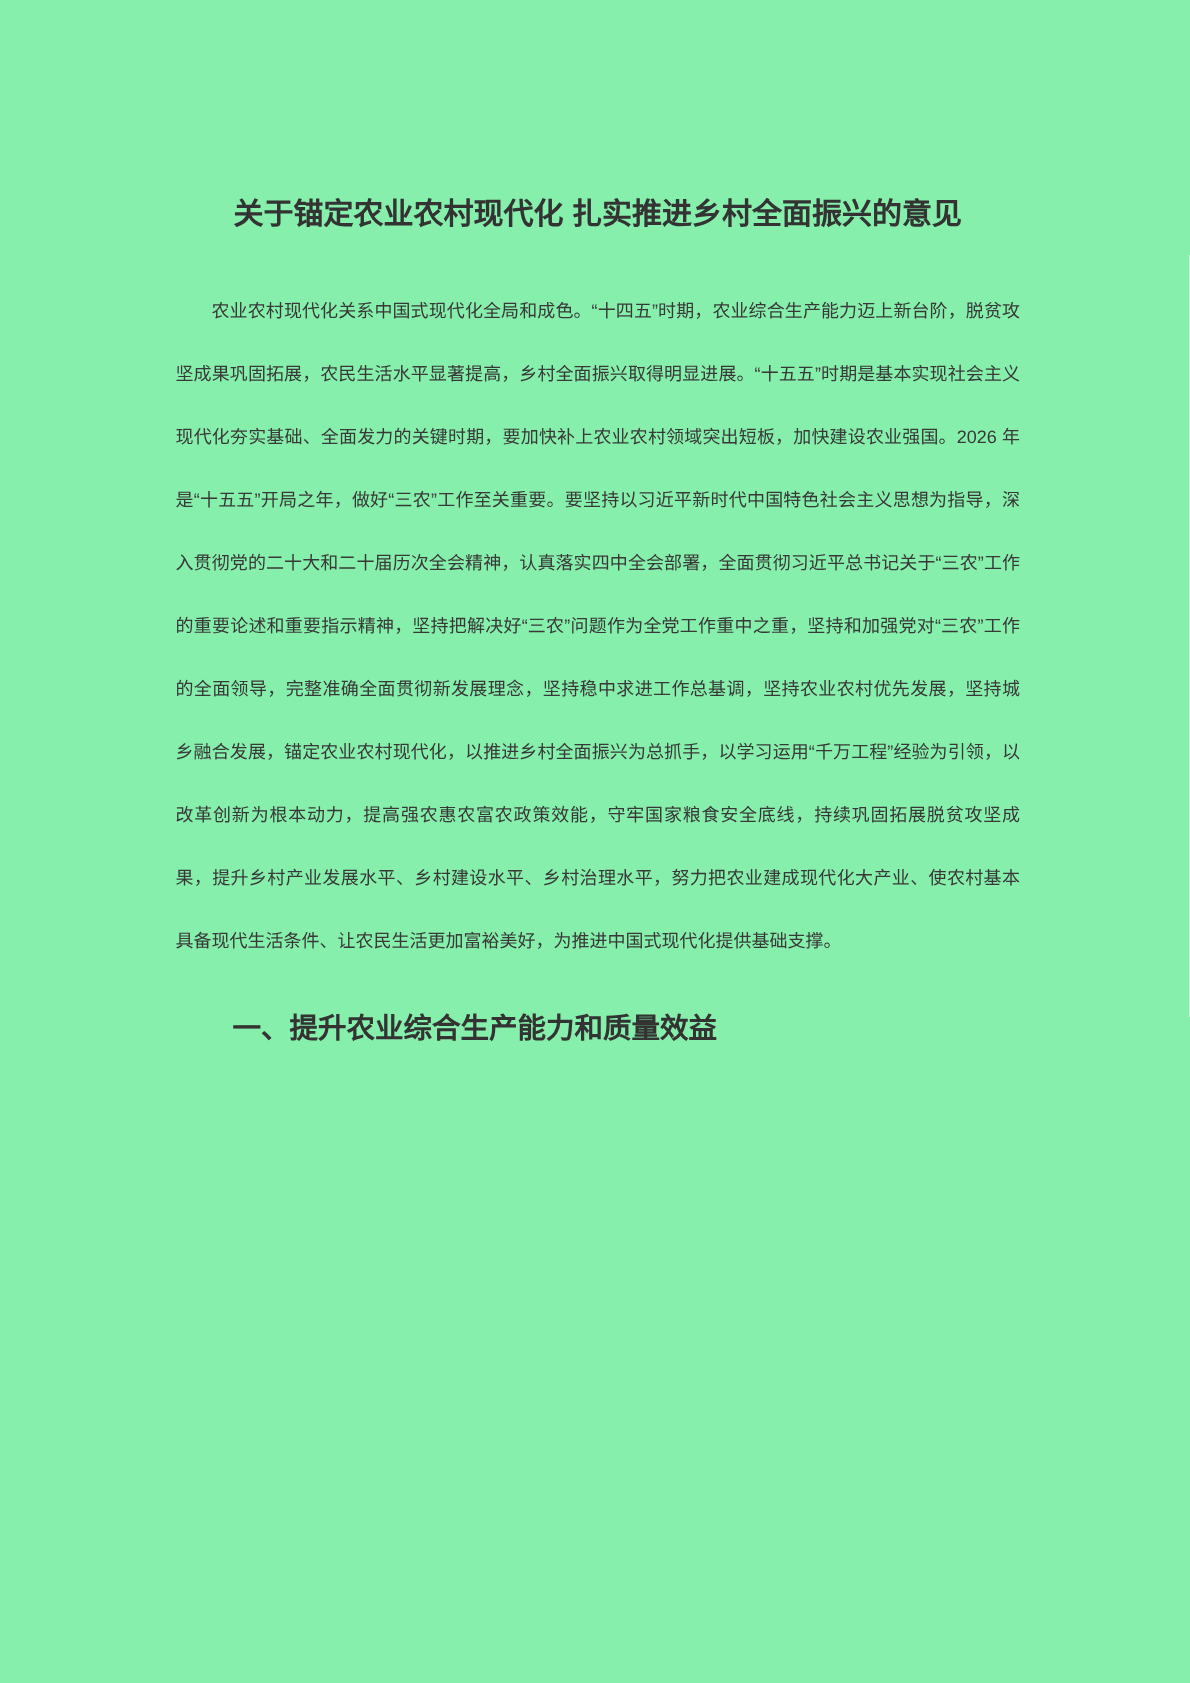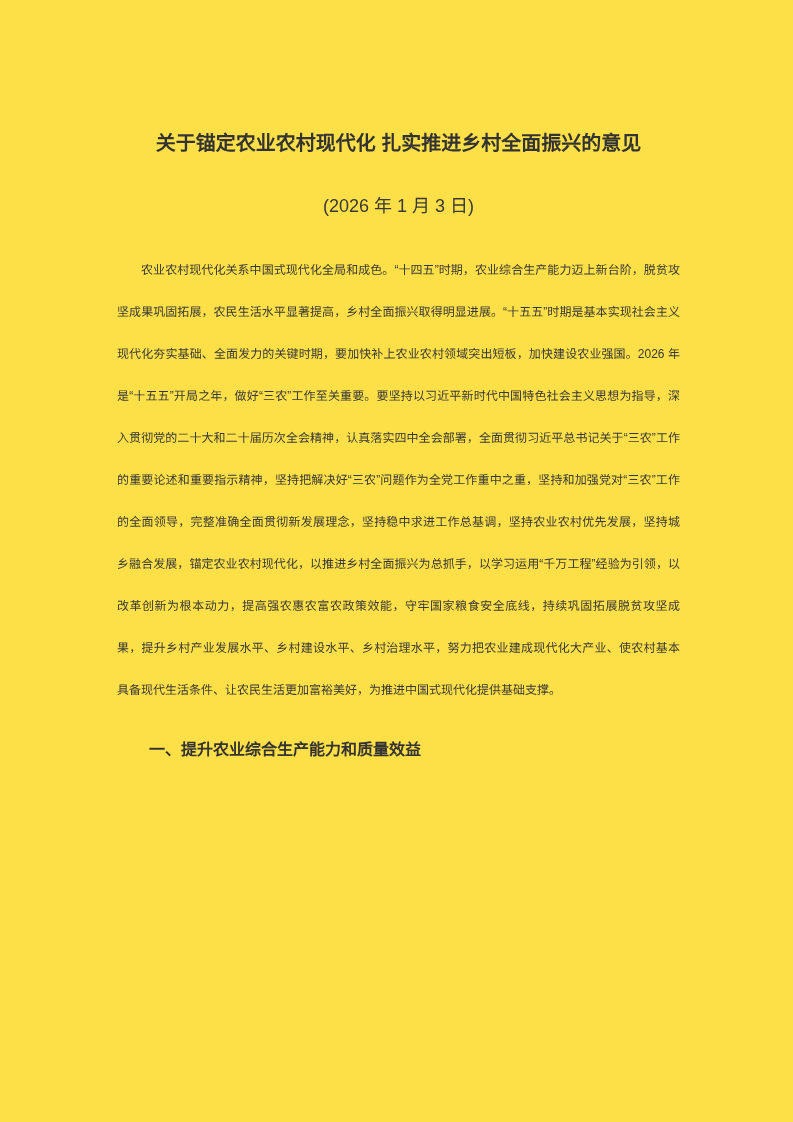--- a/index.html
+++ b/index.html
@@ -34,32 +34,31 @@
   }
   .doc-paragraph {
     margin: 22px 0 0 0;
     font-size: 12px;
     line-height: 42px;
     text-align: justify;
     text-indent: 2em;
   }
   .doc-heading {
     margin: 18px 0 0 0;
-    font-size: 16px;
+    font-size: 19px;
     font-weight: bold;
     line-height: 42px;
     text-indent: 2em;
     text-align: left;
     color: #333333;
   }
 </style>
 </head>
 <body>
 
-<div class="page" style="background: #fde047; color: rgb(56, 56, 56);">
+<div class="page" style="background: #86efac; color: rgb(56, 56, 56);">
   <h1 class="doc-title">关于锚定农业农村现代化 扎实推进乡村全面振兴的意见</h1>
 
-  <div class="doc-date">(2026 年 1 月 3 日)</div>
 
   <p class="doc-paragraph">农业农村现代化关系中国式现代化全局和成色。“十四五”时期，农业综合生产能力迈上新台阶，脱贫攻坚成果巩固拓展，农民生活水平显著提高，乡村全面振兴取得明显进展。“十五五”时期是基本实现社会主义现代化夯实基础、全面发力的关键时期，要加快补上农业农村领域突出短板，加快建设农业强国。2026 年是“十五五”开局之年，做好“三农”工作至关重要。要坚持以习近平新时代中国特色社会主义思想为指导，深入贯彻党的二十大和二十届历次全会精神，认真落实四中全会部署，全面贯彻习近平总书记关于“三农”工作的重要论述和重要指示精神，坚持把解决好“三农”问题作为全党工作重中之重，坚持和加强党对“三农”工作的全面领导，完整准确全面贯彻新发展理念，坚持稳中求进工作总基调，坚持农业农村优先发展，坚持城乡融合发展，锚定农业农村现代化，以推进乡村全面振兴为总抓手，以学习运用“千万工程”经验为引领，以改革创新为根本动力，提高强农惠农富农政策效能，守牢国家粮食安全底线，持续巩固拓展脱贫攻坚成果，提升乡村产业发展水平、乡村建设水平、乡村治理水平，努力把农业建成现代化大产业、使农村基本具备现代生活条件、让农民生活更加富裕美好，为推进中国式现代化提供基础支撑。</p>
 
   <h2 class="doc-heading">一、提升农业综合生产能力和质量效益</h2>
 </div>
 
 </body></html>

